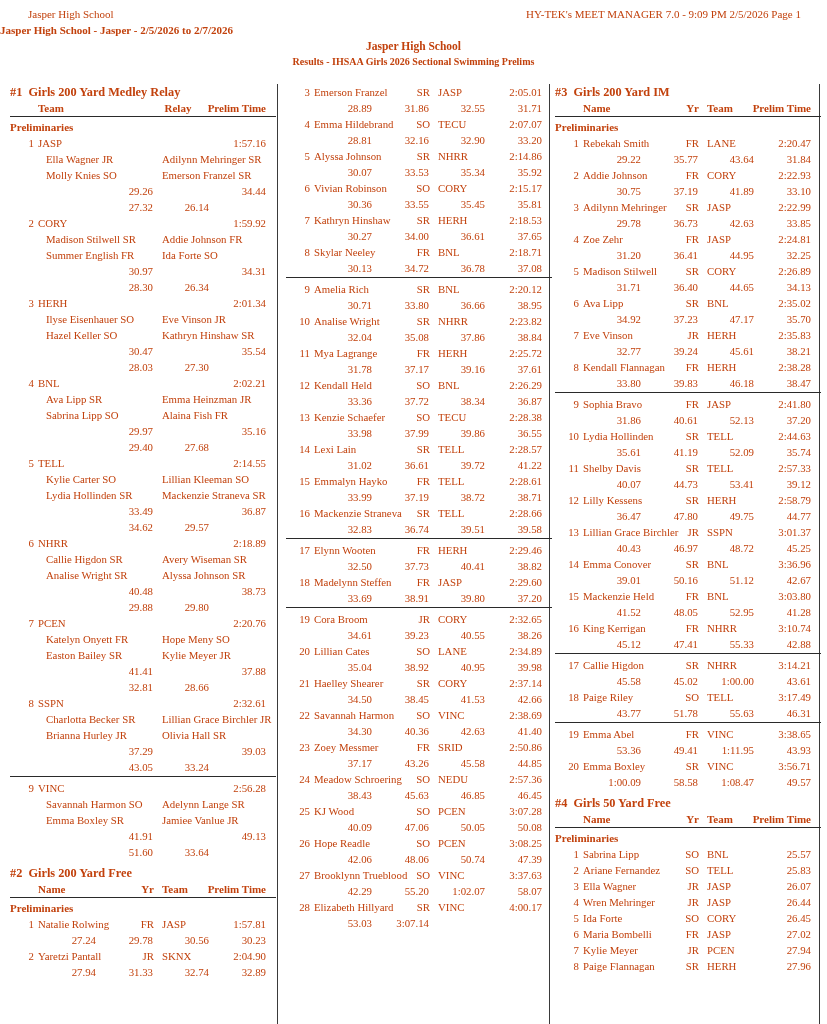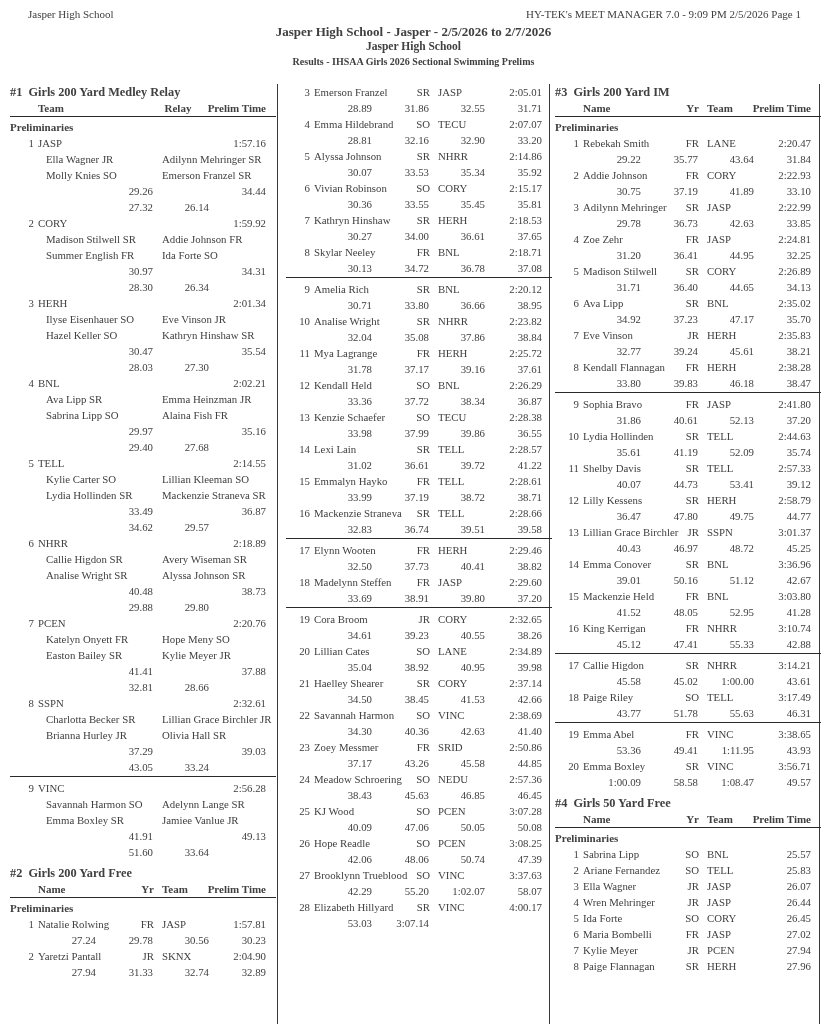--- a/index.html
+++ b/index.html
@@ -1,20 +1,20 @@
 <!DOCTYPE html>
 <html><head>
 <meta charset="utf-8">
 <style>
   html,body{margin:0;padding:0;background:#e8e8e8;}
   .page{width:827px;height:1024px;position:relative;background:#ffffff;
-        font-family:"Liberation Serif","DejaVu Serif",serif;color:#404040;overflow:hidden;}
+        font-family:"Liberation Serif","DejaVu Serif",serif;color:#c2410c;overflow:hidden;}
   
   .hdr-row1{position:absolute;top:8px;left:28px;right:26px;display:flex;justify-content:space-between;font-size:11px;}
-  .hdr-c1{position:absolute;top:24px;left:0;width:100%;text-align:center;font-weight:bold;font-size:13px;}
+  .hdr-c1{position:absolute;top:24px;left:0;width:100%;text-align:left;font-weight:bold;font-size:11px;}
   .hdr-c2{position:absolute;top:40px;left:0;width:100%;text-align:center;font-weight:bold;font-size:11.5px;}
   .hdr-title{position:absolute;top:56px;left:0;width:100%;text-align:center;font-weight:bold;font-size:10px;}
   
   .col{position:absolute;top:84px;width:266px;}
   .col0{left:10px;} .col1{left:286px;} .col2{left:555px;}
   .vline{position:absolute;top:84px;bottom:0;width:1px;background:#3a3a3a;}
   .vl0{left:277px;} .vl1{left:549px;} .vl2{left:819px;}
   
   .gap{height:5px;}
   .ev-title{height:16px;line-height:16px;font-weight:bold;font-size:12.3px;white-space:pre;}

